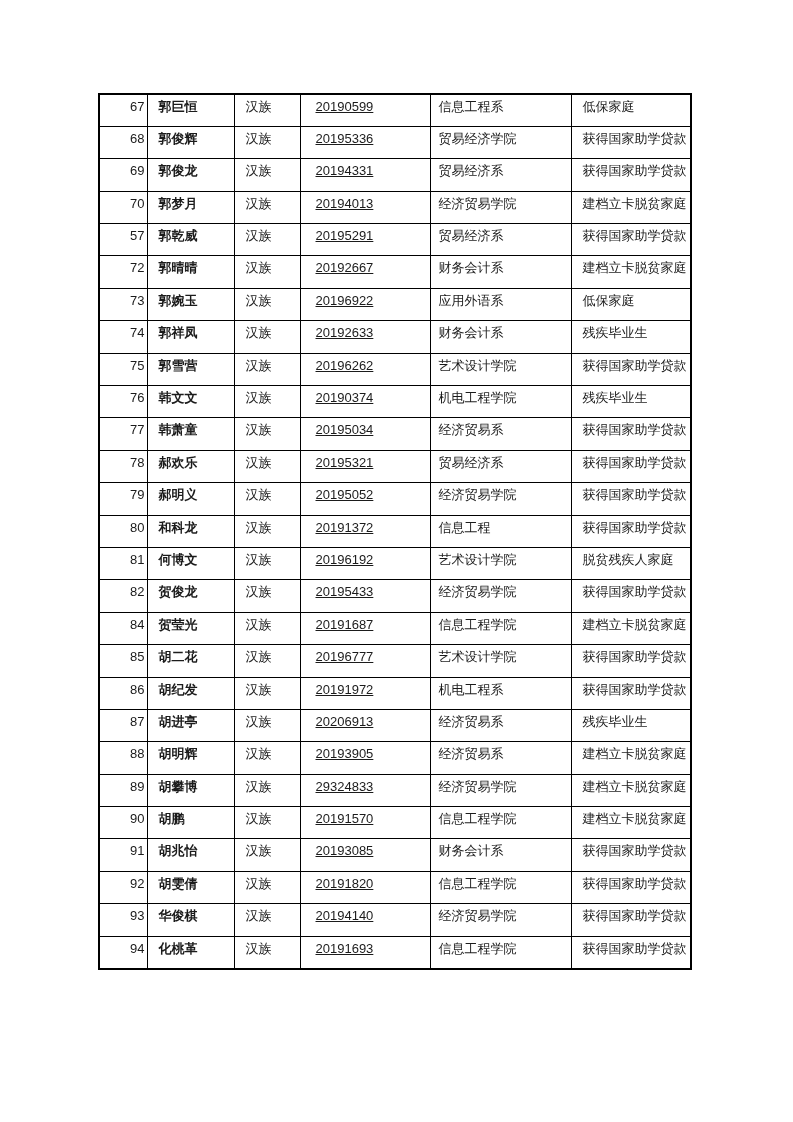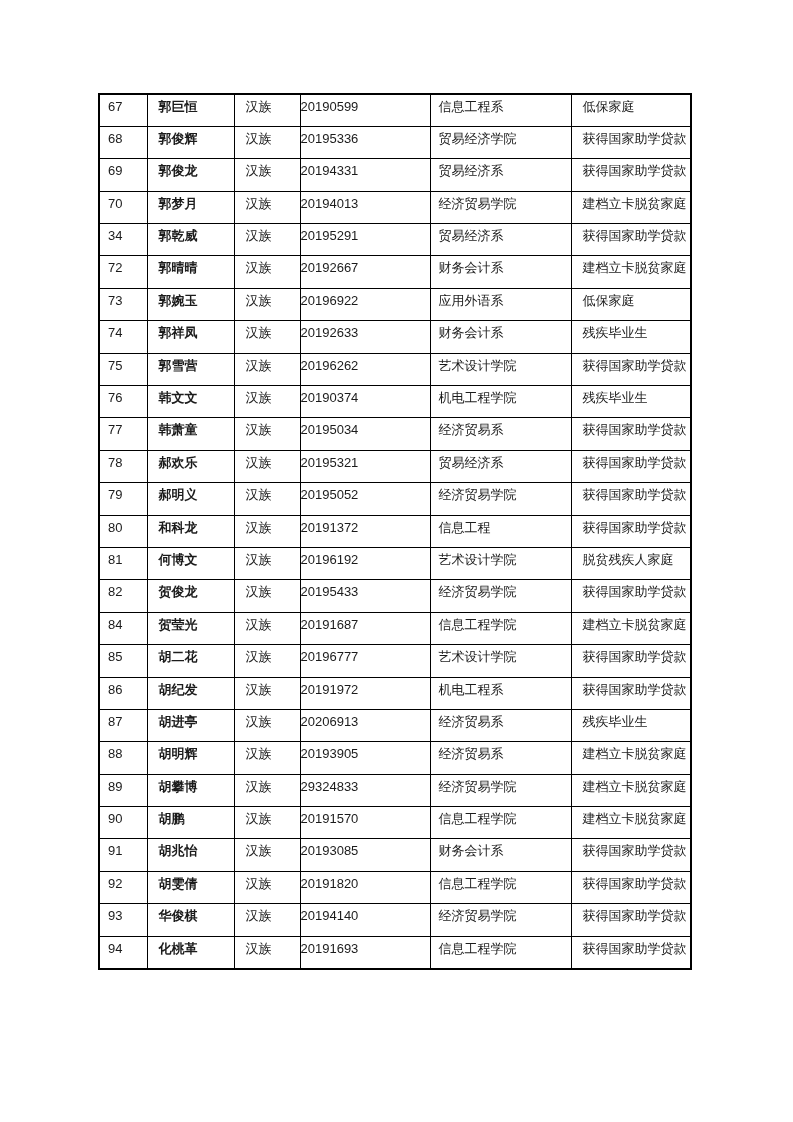--- a/index.html
+++ b/index.html
@@ -30,24 +30,24 @@
     box-sizing: border-box;
     height: 32.4px;
     vertical-align: top;
     padding: 4px 2px 0 11px;
     font-size: 13px;
     line-height: 1.25;
     white-space: nowrap;
     overflow: hidden;
     color: #1b1b1b;
   }
-  table.roster td.col-0 { padding-left: 8px; }
+  table.roster td.col-0 { padding-left: 8px; text-align: right; }
   table.roster td.col-1 { padding-left: 11px; font-weight: bold; }
   table.roster td.col-2 { }
-  table.roster td.col-3 { padding-left: 0; }
+  table.roster td.col-3 { padding-left: 15px; text-decoration: underline; }
   table.roster td.col-4 { padding-left: 8px; }
   table.roster td.col-5 { }
 </style>
 </head>
 <body>
 
 <div class="page">
   <table class="roster">
     <colgroup>
       <col style="width:48px">
@@ -84,21 +84,21 @@
         </tr>
         <tr>
           <td class="col-0">70</td>
           <td class="col-1">郭梦月</td>
           <td class="col-2">汉族</td>
           <td class="col-3">20194013</td>
           <td class="col-4">经济贸易学院</td>
           <td class="col-5">建档立卡脱贫家庭</td>
         </tr>
         <tr>
-          <td class="col-0">34</td>
+          <td class="col-0">57</td>
           <td class="col-1">郭乾威</td>
           <td class="col-2">汉族</td>
           <td class="col-3">20195291</td>
           <td class="col-4">贸易经济系</td>
           <td class="col-5">获得国家助学贷款</td>
         </tr>
         <tr>
           <td class="col-0">72</td>
           <td class="col-1">郭晴晴</td>
           <td class="col-2">汉族</td>

